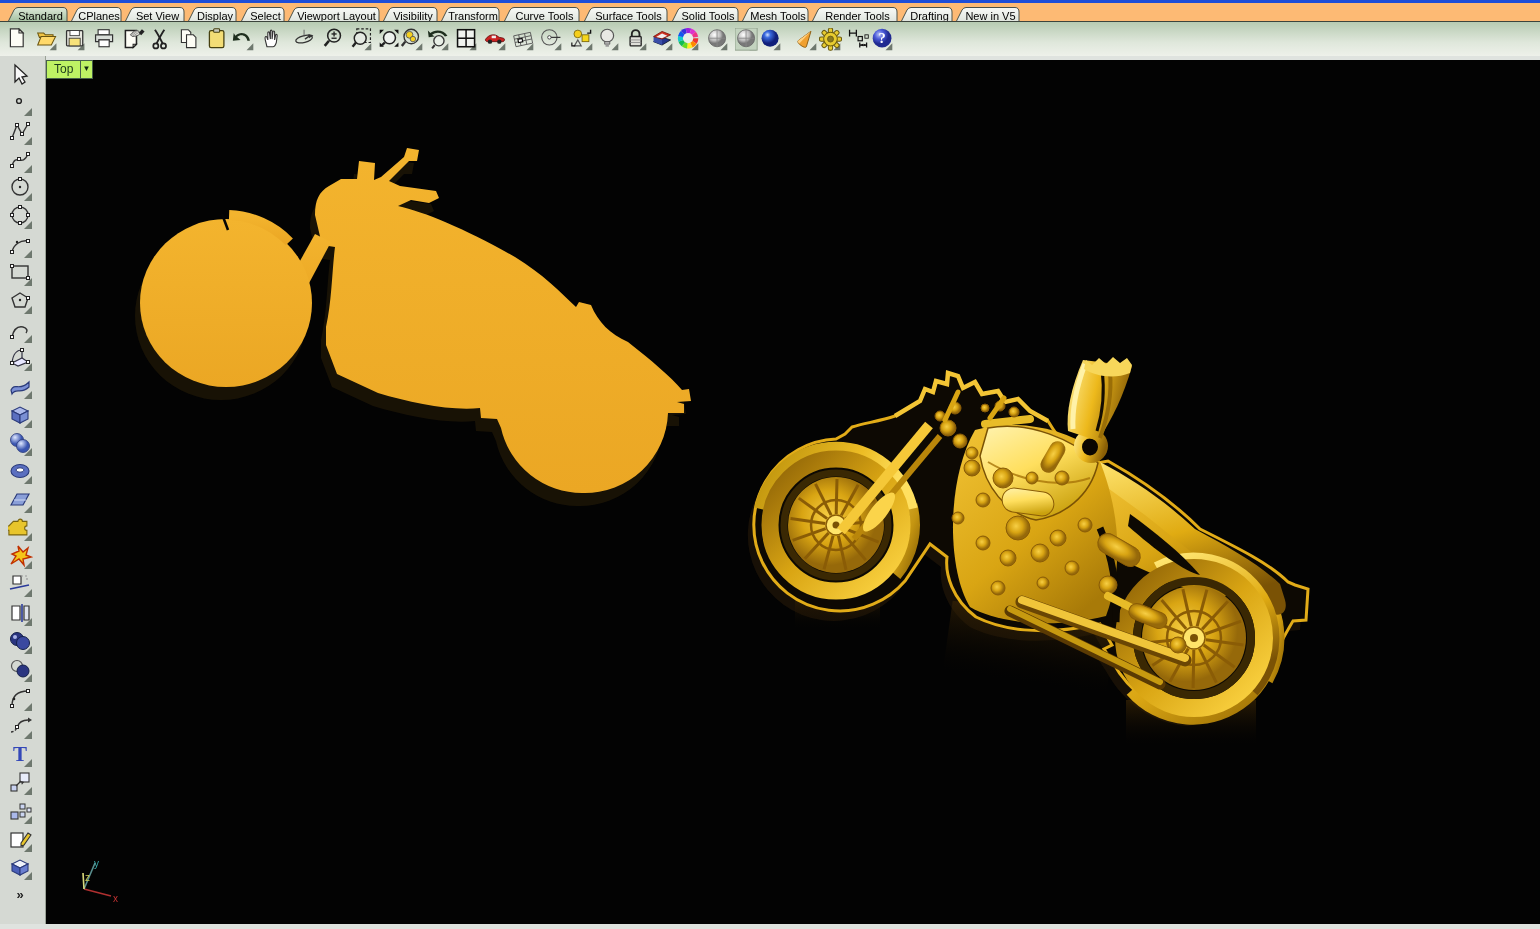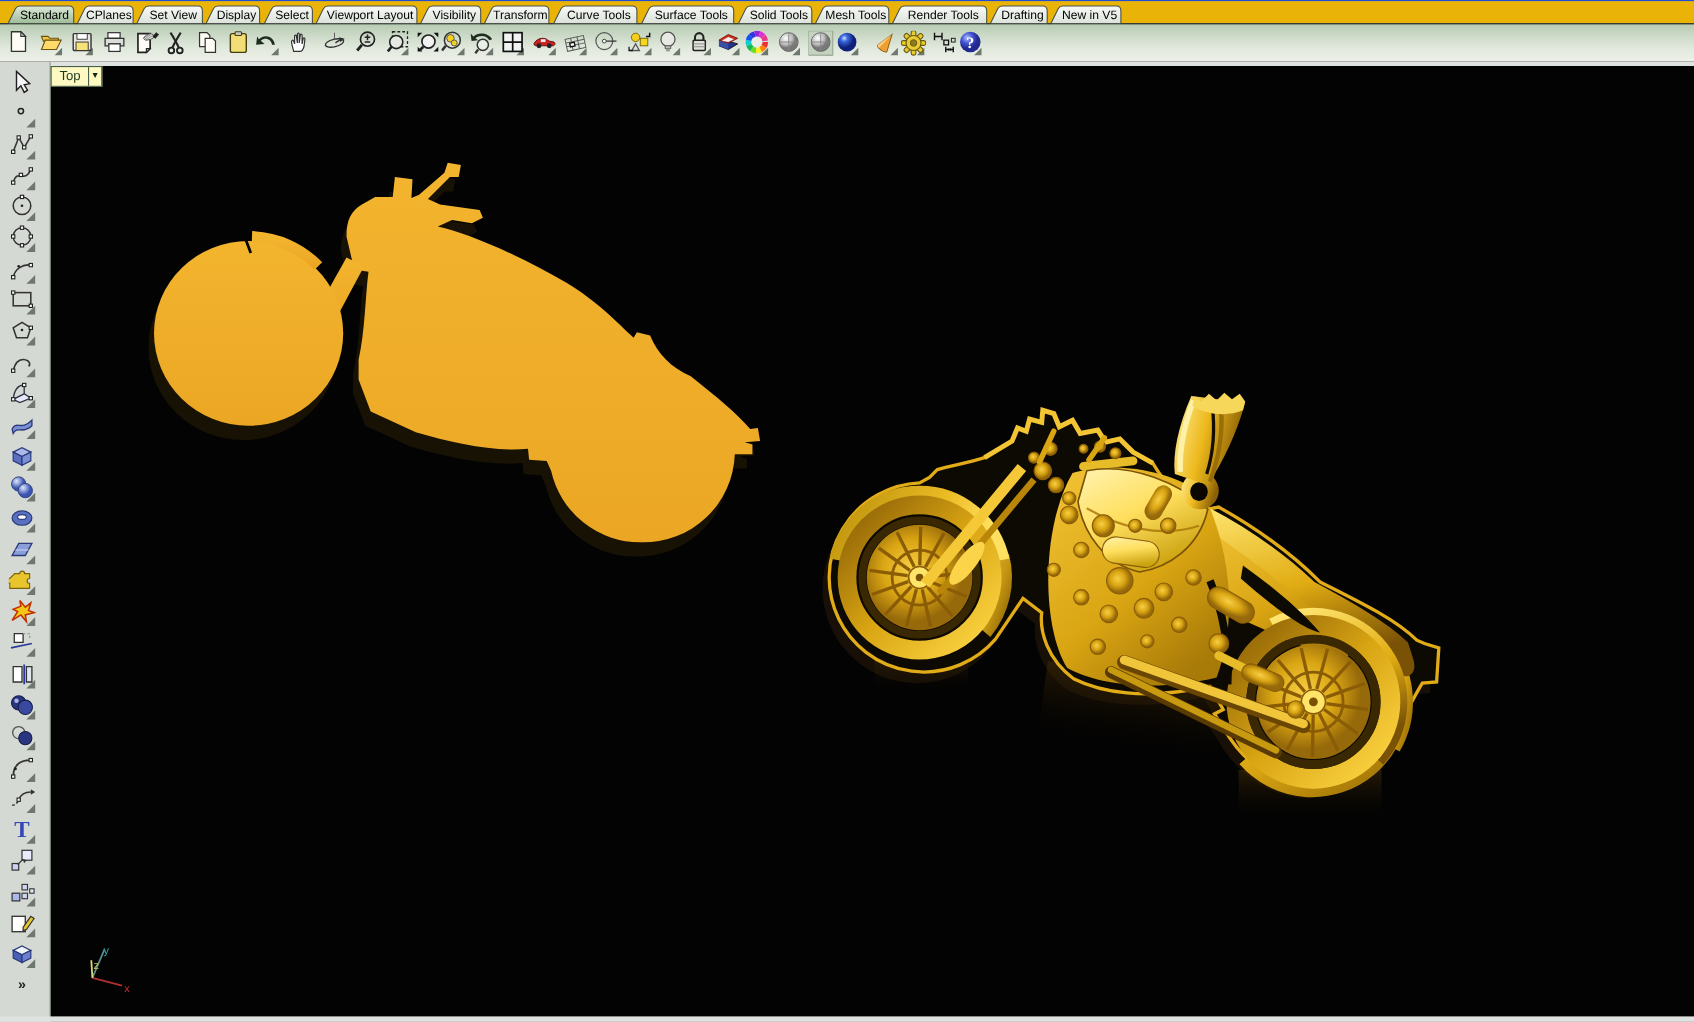--- a/index.html
+++ b/index.html
@@ -1,20 +1,20 @@
 <!DOCTYPE html>
 <html><head><meta charset="utf-8"><style>
 *{margin:0;padding:0;box-sizing:border-box}
 body{width:1540px;height:929px;overflow:hidden;background:#000;font-family:"Liberation Sans",sans-serif;position:relative}
-#tabstrip{position:absolute;left:0;top:0;width:1540px;height:21px;background:#eab308;border-top:1px solid #1d4ed8}
+#tabstrip{position:absolute;left:0;top:0;width:1540px;height:21px;background:#fdba74;border-top:3px solid #1d4ed8}
 #toolbar{position:absolute;left:0;top:21px;width:1540px;height:35px;background:linear-gradient(#b7cbb2,#dfe7db 60%,#eef1ea);border-top:1px solid #3c443c}
 #sidebar{position:absolute;left:0;top:56px;width:46px;height:873px;background:#d5d9d3;border-right:1px solid #9aa296}
 #gapstrip{position:absolute;left:46px;top:56px;width:1494px;height:4px;background:#dfe3df}
 #bottomstrip{position:absolute;left:0;top:924px;width:1540px;height:5px;background:#dfe3df}
-#toplabel{position:absolute;left:46px;top:60px;width:47px;height:19px;background:#fef9c3;border:1px solid #47604a;font-size:12px;color:#1c3b1c;line-height:17px}
+#toplabel{position:absolute;left:46px;top:60px;width:47px;height:19px;background:#bef264;border:1px solid #47604a;font-size:12px;color:#1c3b1c;line-height:17px}
 #toplabel span.t{padding-left:7px}
 #toplabel .arr{position:absolute;right:0px;top:0px;width:12px;height:17px;border-left:1px solid #47604a;font-size:8px;color:#122812;text-align:center;line-height:16px}
 </style></head><body>
 <div id="tabstrip">
     <svg width="1100" height="22" style="position:absolute;left:0;top:0">
       <defs>
         <linearGradient id="tgA" x1="0" y1="0" x2="0" y2="1">
           <stop offset="0" stop-color="#dce8d8"></stop>
           <stop offset="1" stop-color="#9cba97"></stop>
         </linearGradient>

